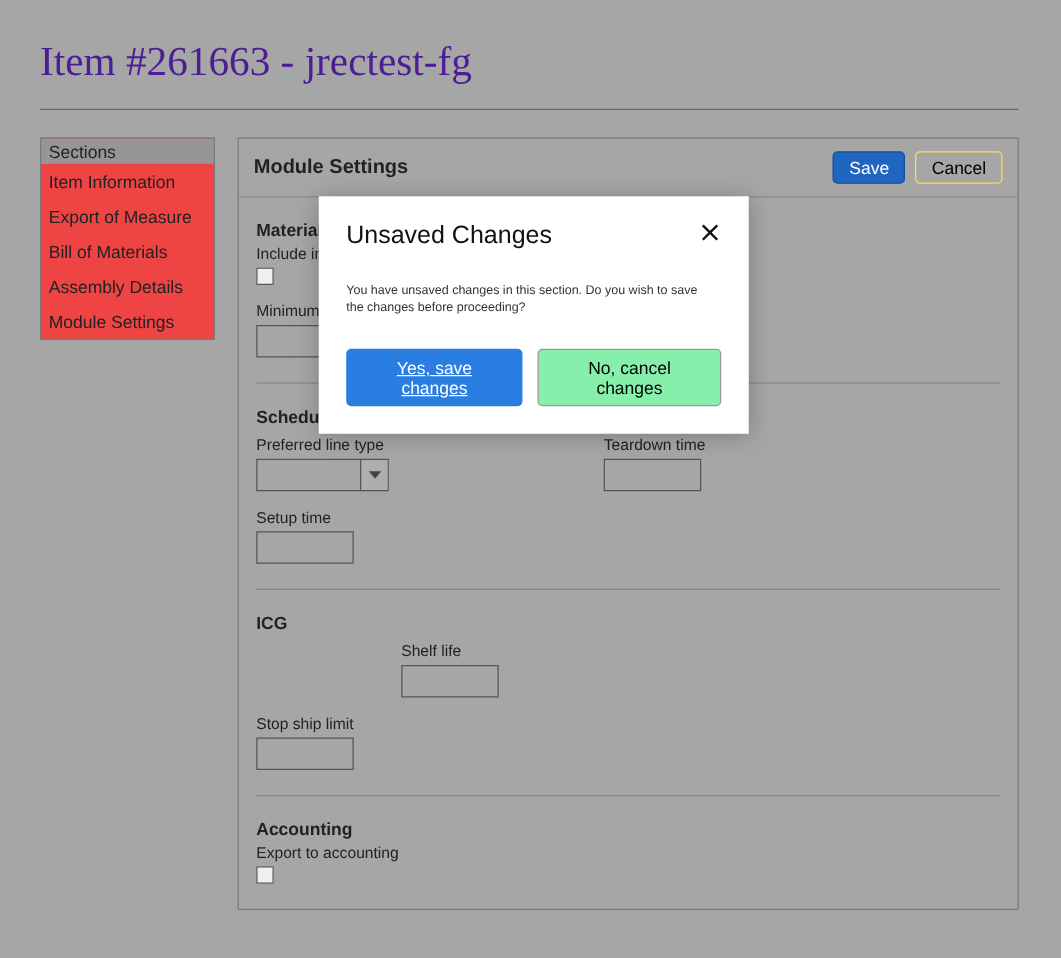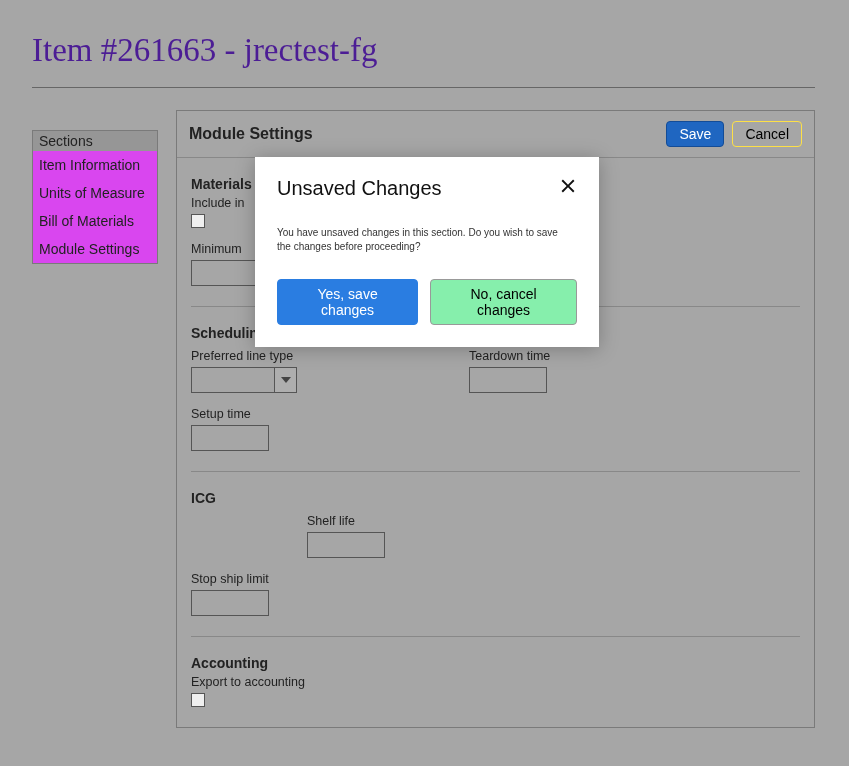--- a/index.html
+++ b/index.html
@@ -34,24 +34,23 @@
   }
 
   .layout {
     display:flex;
     align-items:flex-start;
     gap:18px;
   }
 
   
   .sidebar {
-    width:126px;
+    width:140px;
     border:1px solid #7a7a7a;
-    background:#d946ef;
-    margin-top:20px;
+    background:#ef4444;
   }
   .sidebar-header {
     background:#969696;
     font-size:14px;
     padding:2px 6px;
     color:#222;
   }
   .sidebar-item {
     font-size:14px;
     color:#222;
@@ -185,36 +184,38 @@
     padding:6px 14px;
     border-radius:4px;
     border:1px solid #999;
     background:#86efac;
     cursor:pointer;
   }
   .modal-btn.primary {
     background:#2a7de1;
     border-color:#2a7de1;
     color:#fff;
+    text-decoration:underline;
   }
 </style>
 </head>
 <body>
 
 <div class="page">
   <h1 class="page-title">Item #261663 - jrectest-fg</h1>
   <hr class="rule">
 
   <div class="layout">
 
     <div class="sidebar">
       <div class="sidebar-header">Sections</div>
       <div class="sidebar-item">Item Information</div>
-      <div class="sidebar-item">Units of Measure</div>
+      <div class="sidebar-item">Export of Measure</div>
       <div class="sidebar-item">Bill of Materials</div>
+      <div class="sidebar-item">Assembly Details</div>
       <div class="sidebar-item">Module Settings</div>
     </div>
 
     <div class="main">
       <div class="panel-header">
         <div class="panel-title">Module Settings</div>
         <div class="panel-actions">
           <button class="btn primary">Save</button>
           <button class="btn">Cancel</button>
         </div>

